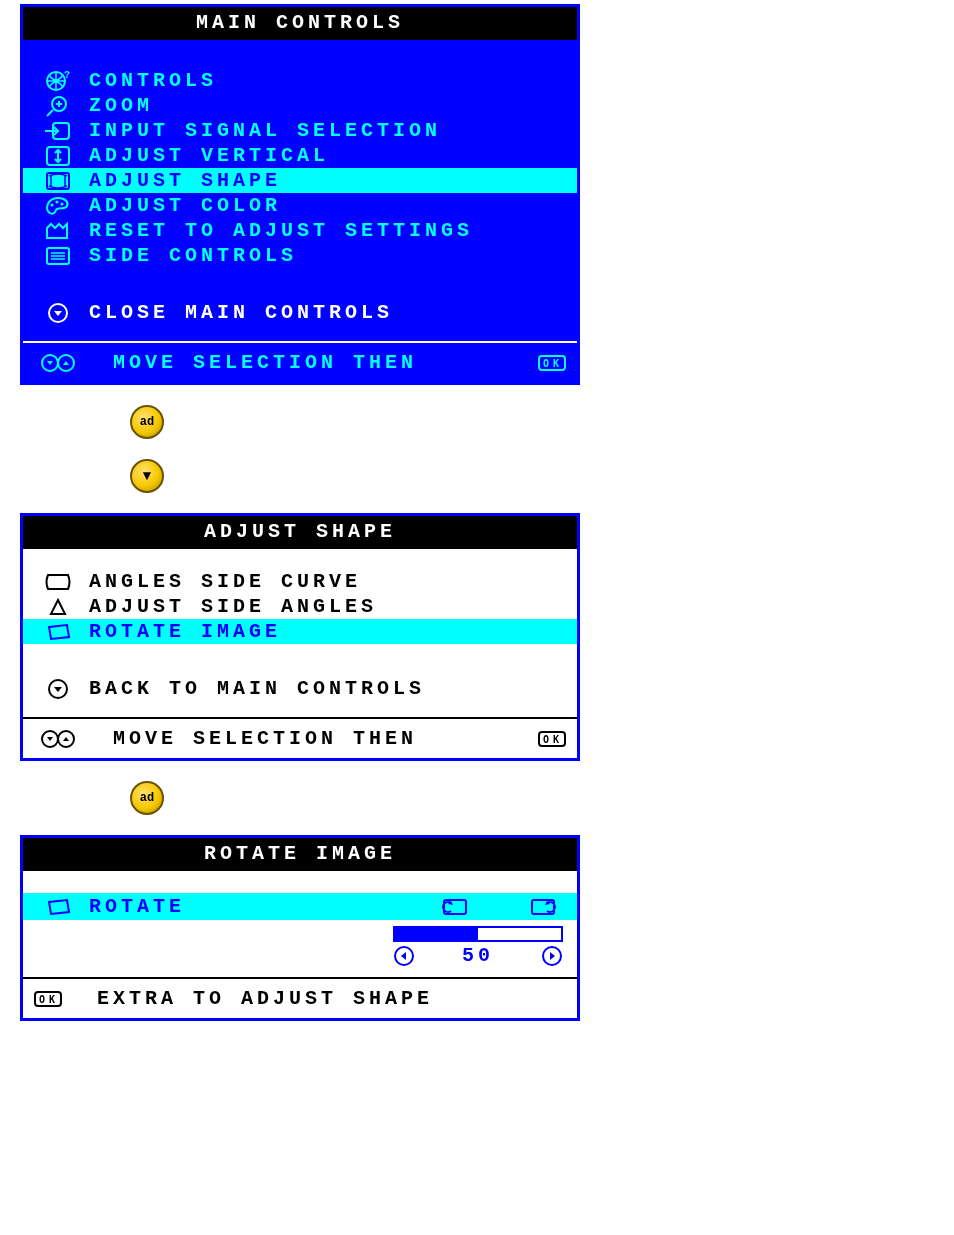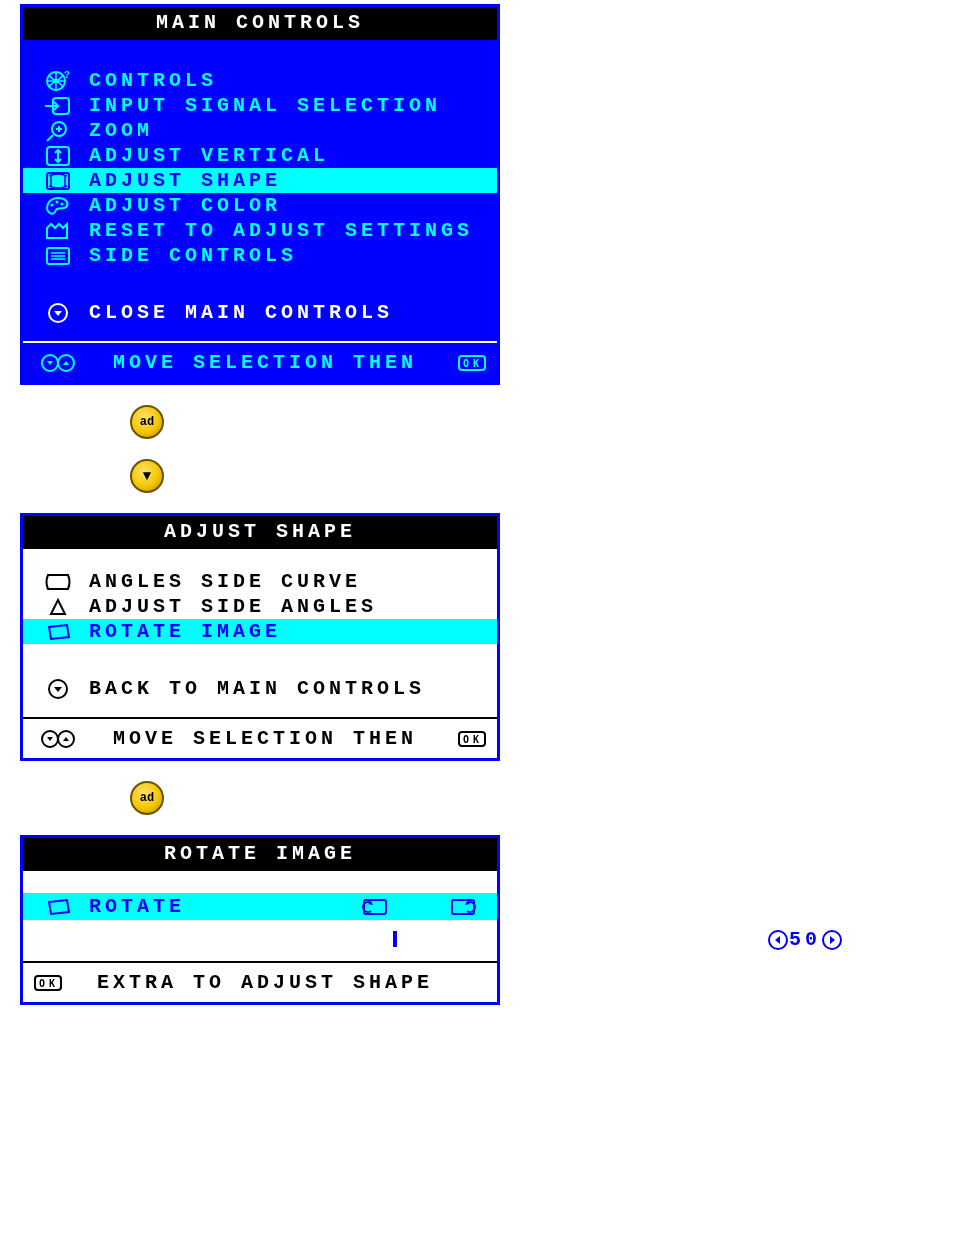--- a/index.html
+++ b/index.html
@@ -4,21 +4,21 @@
 <style>
   body {
     margin: 0;
     padding: 0;
     background: #fff;
     font-family: "Courier New", monospace;
     font-weight: bold;
     width: 954px;
   }
   .osd-panel {
-    width: 480px;
+    width: 560px;
     margin: 4px 20px 0 20px;
     border: 3px solid #0000ff;
     box-sizing: border-box;
     background: #0000ff;
   }
   .osd-panel.white-bg {
     background: #fff;
   }
   .titlebar {
     background: #000;
@@ -111,21 +111,21 @@
   .rotate-row.highlight-cyan { background:#00ffff; color:#0000ff; }
   .rotate-right {
     margin-left: auto;
     display: flex;
     align-items: center;
     gap: 60px;
     padding-right: 6px;
   }
   .progress-wrap {
     display:flex;
-    flex-direction:row;
+    flex-direction:column;
     align-items:center;
     padding: 6px 14px 10px 0;
   }
   .progress-outer {
     width: 170px;
     height: 16px;
     border: 2px solid #0000ff;
     margin-left: 370px;
     position: relative;
     box-sizing: border-box;
@@ -161,35 +161,35 @@
             <path d="M4 11 H22 M13 2 V20 M6 5 Q13 15 20 5 M6 17 Q13 7 20 17" fill="none" stroke="#00ffff" stroke-width="1.5"></path>
             <text x="21" y="8" font-size="10" fill="#00ffff">?</text>
           </svg>
       </span>
       <span class="label-slot">CONTROLS</span>
     </div>
 
     <div class="menu-item">
       <span class="icon-slot">
         <svg width="30" height="22" viewBox="0 0 30 22">
+            <circle cx="16" cy="9" r="7" fill="none" stroke="#00ffff" stroke-width="2"></circle>
+            <path d="M10 15 L4 21 M13 9 H19 M16 6 V12" stroke="#00ffff" stroke-width="2"></path>
+          </svg>
+      </span>
+      <span class="label-slot">ZOOM</span>
+    </div>
+
+    <div class="menu-item">
+      <span class="icon-slot">
+        <svg width="30" height="22" viewBox="0 0 30 22">
             <rect x="10" y="3" width="16" height="16" rx="3" fill="none" stroke="#00ffff" stroke-width="2"></rect>
             <path d="M2 11 H14 M11 7 L15 11 L11 15" fill="none" stroke="#00ffff" stroke-width="2"></path>
           </svg>
       </span>
       <span class="label-slot">INPUT SIGNAL SELECTION</span>
-    </div>
-
-    <div class="menu-item">
-      <span class="icon-slot">
-        <svg width="30" height="22" viewBox="0 0 30 22">
-            <circle cx="16" cy="9" r="7" fill="none" stroke="#00ffff" stroke-width="2"></circle>
-            <path d="M10 15 L4 21 M13 9 H19 M16 6 V12" stroke="#00ffff" stroke-width="2"></path>
-          </svg>
-      </span>
-      <span class="label-slot">ZOOM</span>
     </div>
 
 
     <div class="menu-item">
       <span class="icon-slot">
         <svg width="30" height="22" viewBox="0 0 30 22">
             <rect x="4" y="2" width="22" height="18" rx="3" fill="none" stroke="#00ffff" stroke-width="2"></rect>
             <path d="M15 5 V17 M12 8 L15 5 L18 8 M12 14 L15 17 L18 14" fill="none" stroke="#00ffff" stroke-width="2"></path>
           </svg>
       </span>

